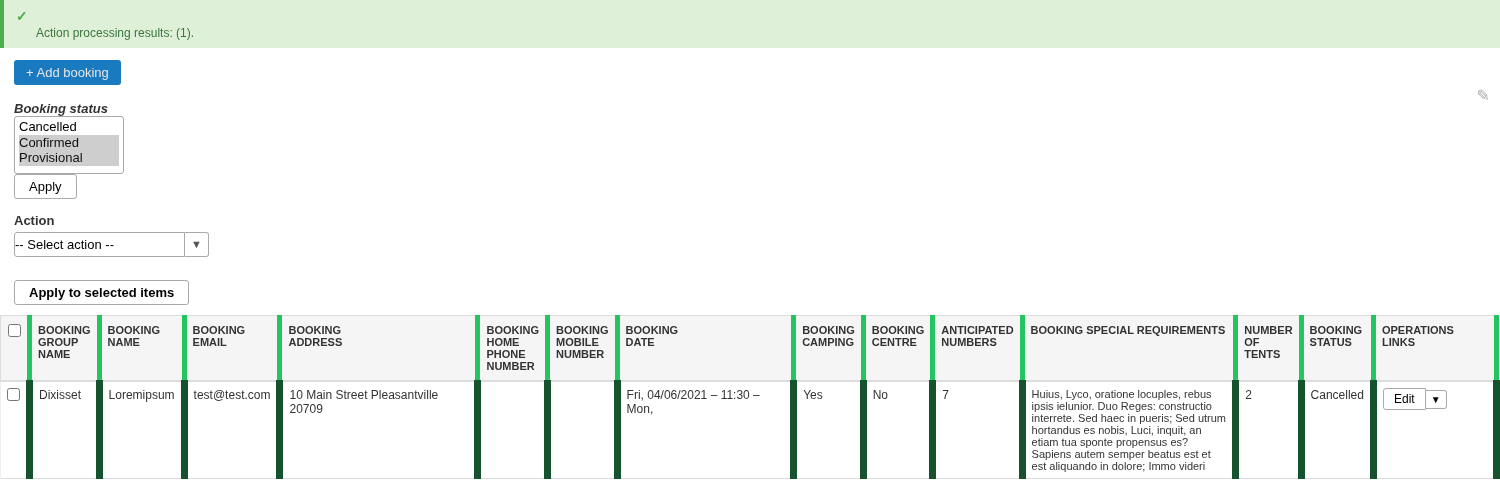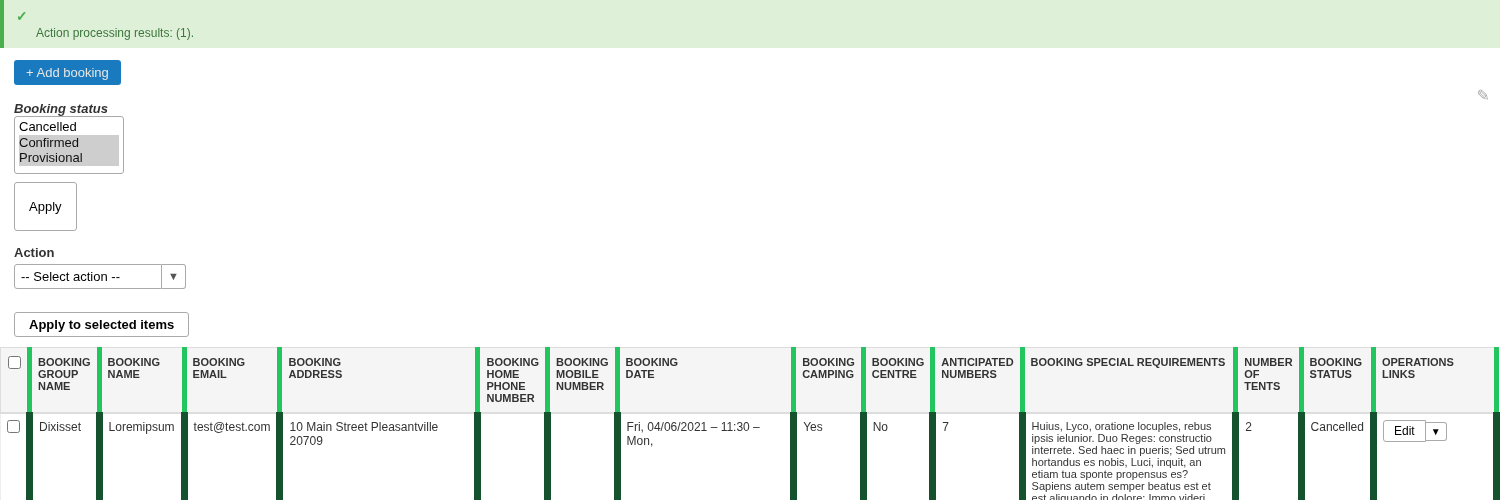--- a/index.html
+++ b/index.html
@@ -58,25 +58,25 @@
       border: 1px solid #aaa;
       border-radius: 3px;
       padding: 2px 4px;
       font-size: 13px;
       width: 110px;
       height: 58px;
     }
 
     .apply-btn {
       display: inline-block;
-      margin-top: 8px;
+      margin-top: 0;
       background: #fff;
       border: 1px solid #aaa;
       border-radius: 3px;
-      padding: 16px 14px;
+      padding: 4px 14px;
       cursor: pointer;
       font-size: 13px;
     }
 
     .action-area {
       padding: 4px 14px 10px 14px;
     }
 
     .action-label {
       font-weight: bold;
@@ -86,23 +86,23 @@
 
     .action-select-wrap {
       display: flex;
       align-items: center;
       gap: 0;
     }
 
     .action-select {
       border: 1px solid #aaa;
       border-radius: 3px 0 0 3px;
-      padding: 4px 6px;
-      font-size: 13px;
-      width: 148px;
+      padding: 4px 0;
+      font-size: 13px;
+      width: 171px;
       appearance: none;
       -webkit-appearance: none;
       background: #fff;
     }
 
     .action-select-arrow {
       border: 1px solid #aaa;
       border-left: none;
       border-radius: 0 3px 3px 0;
       background: #fff;

